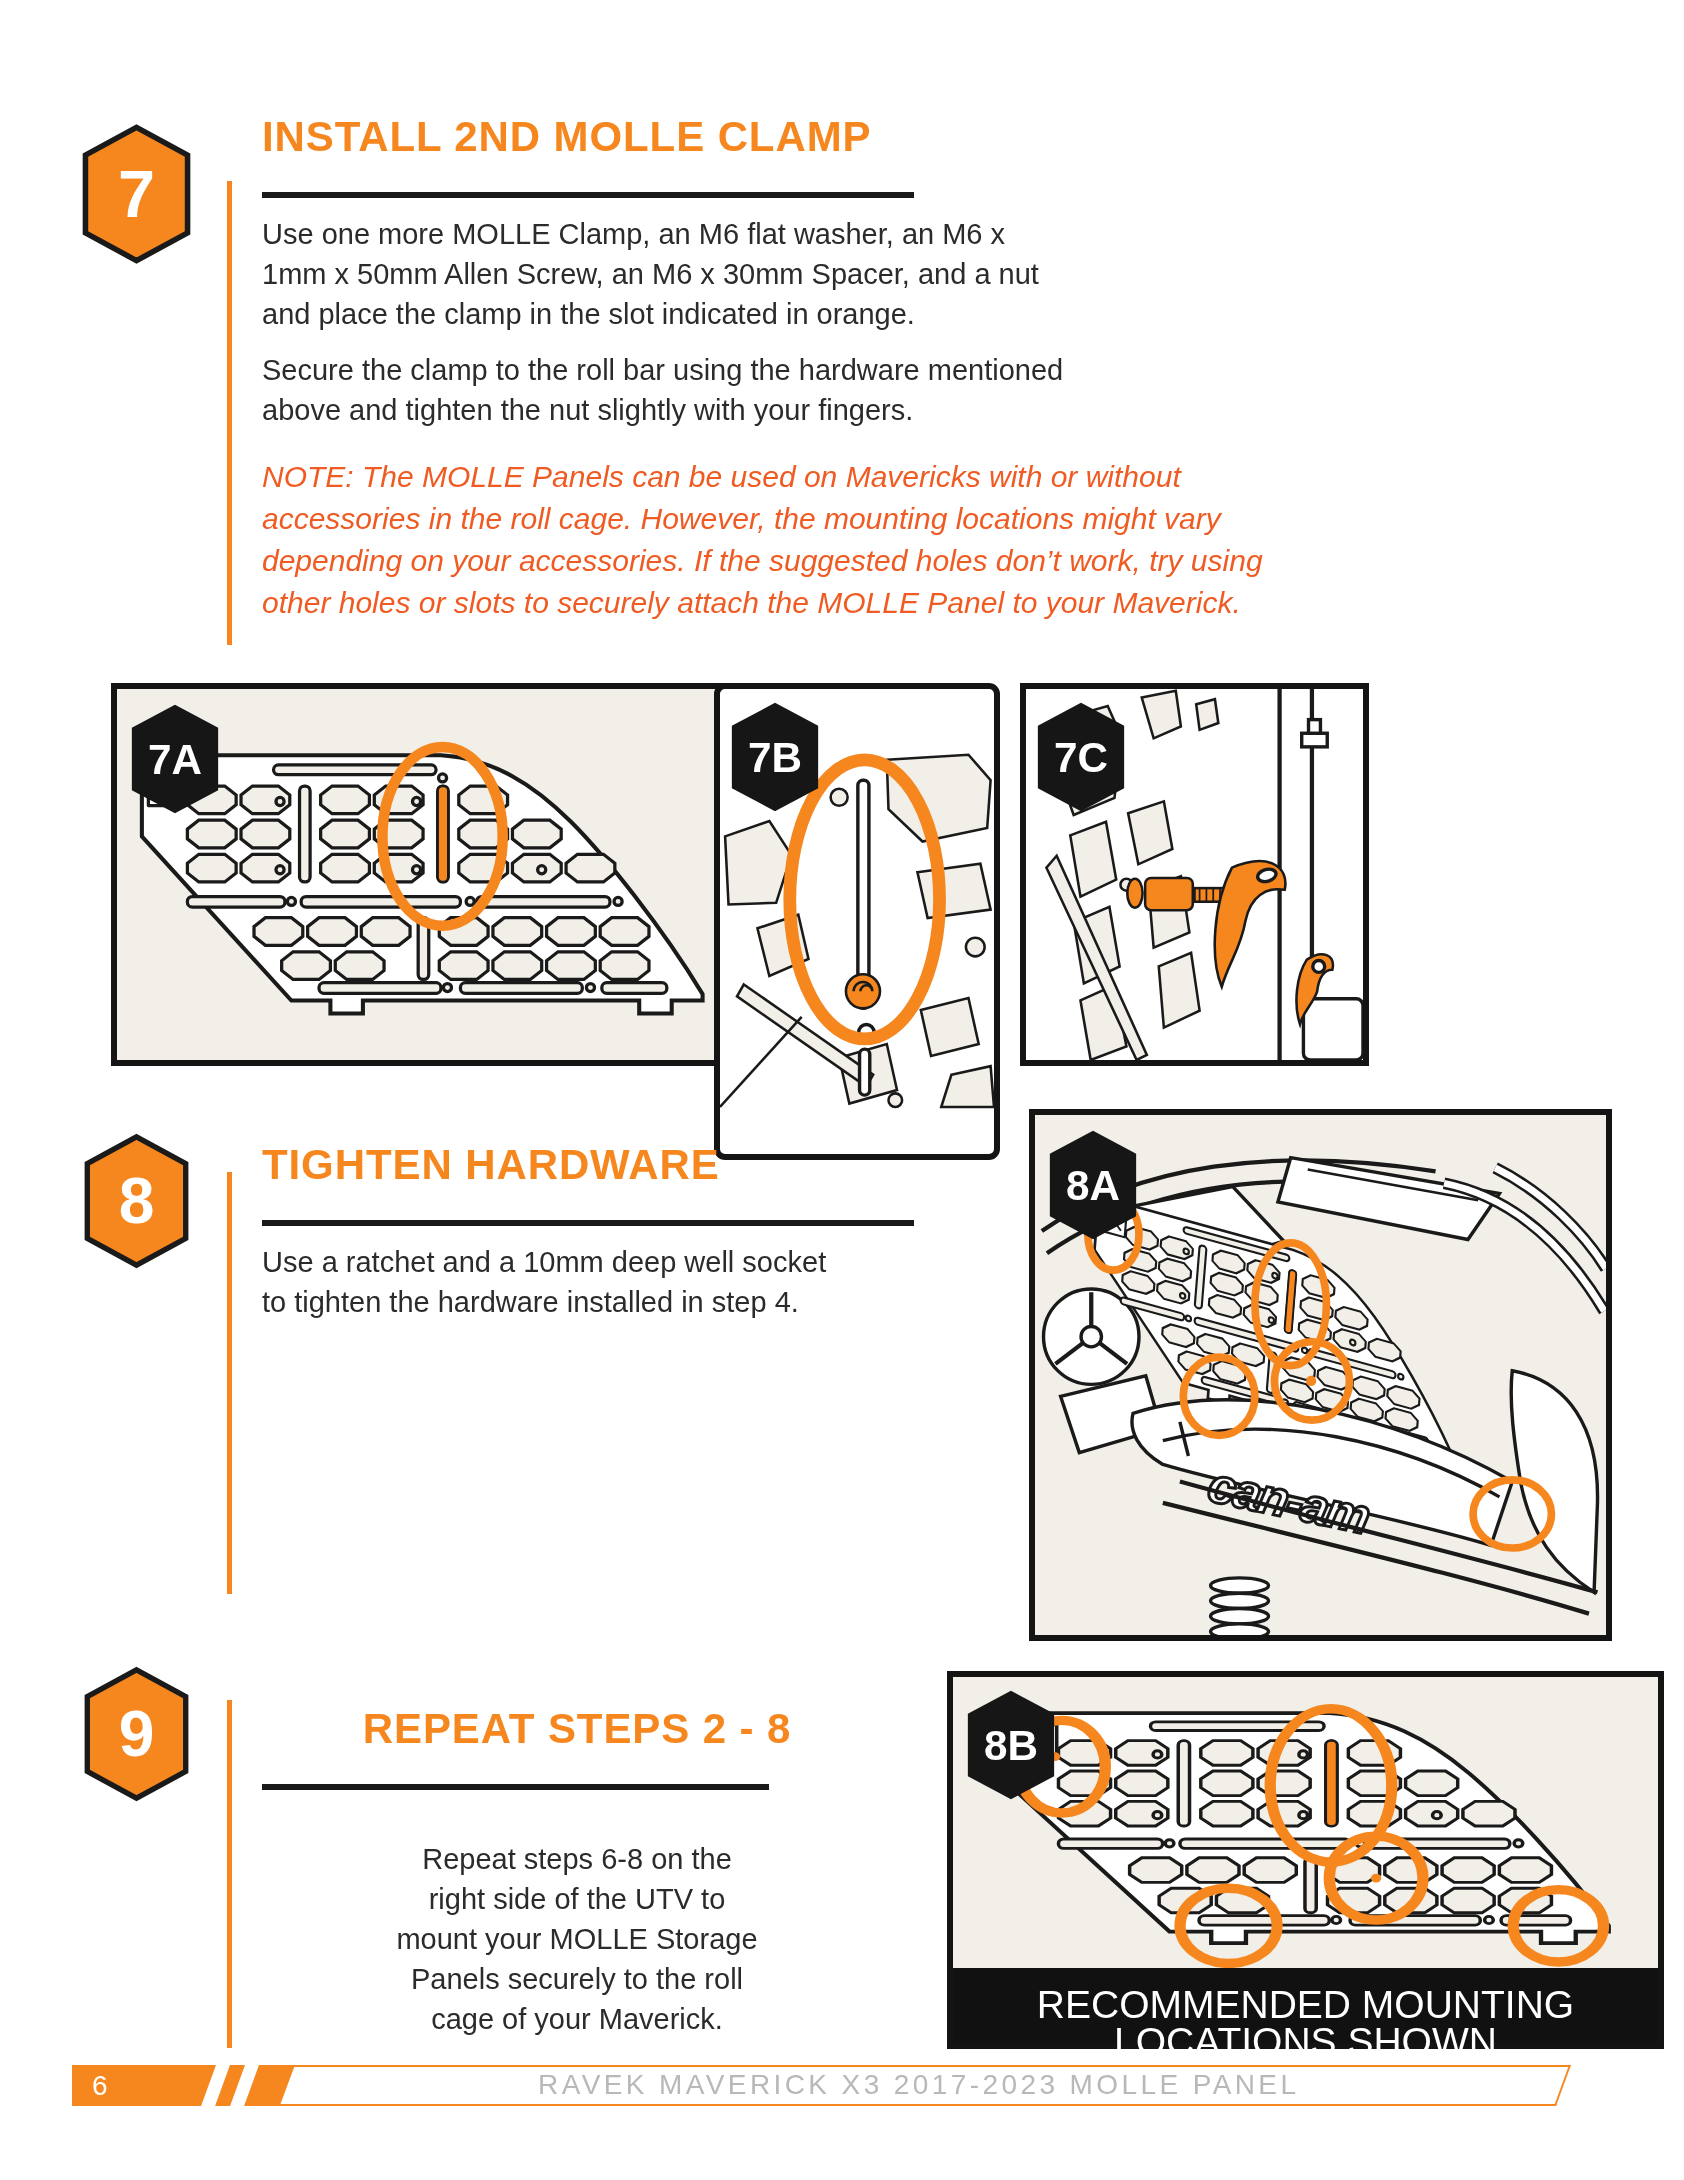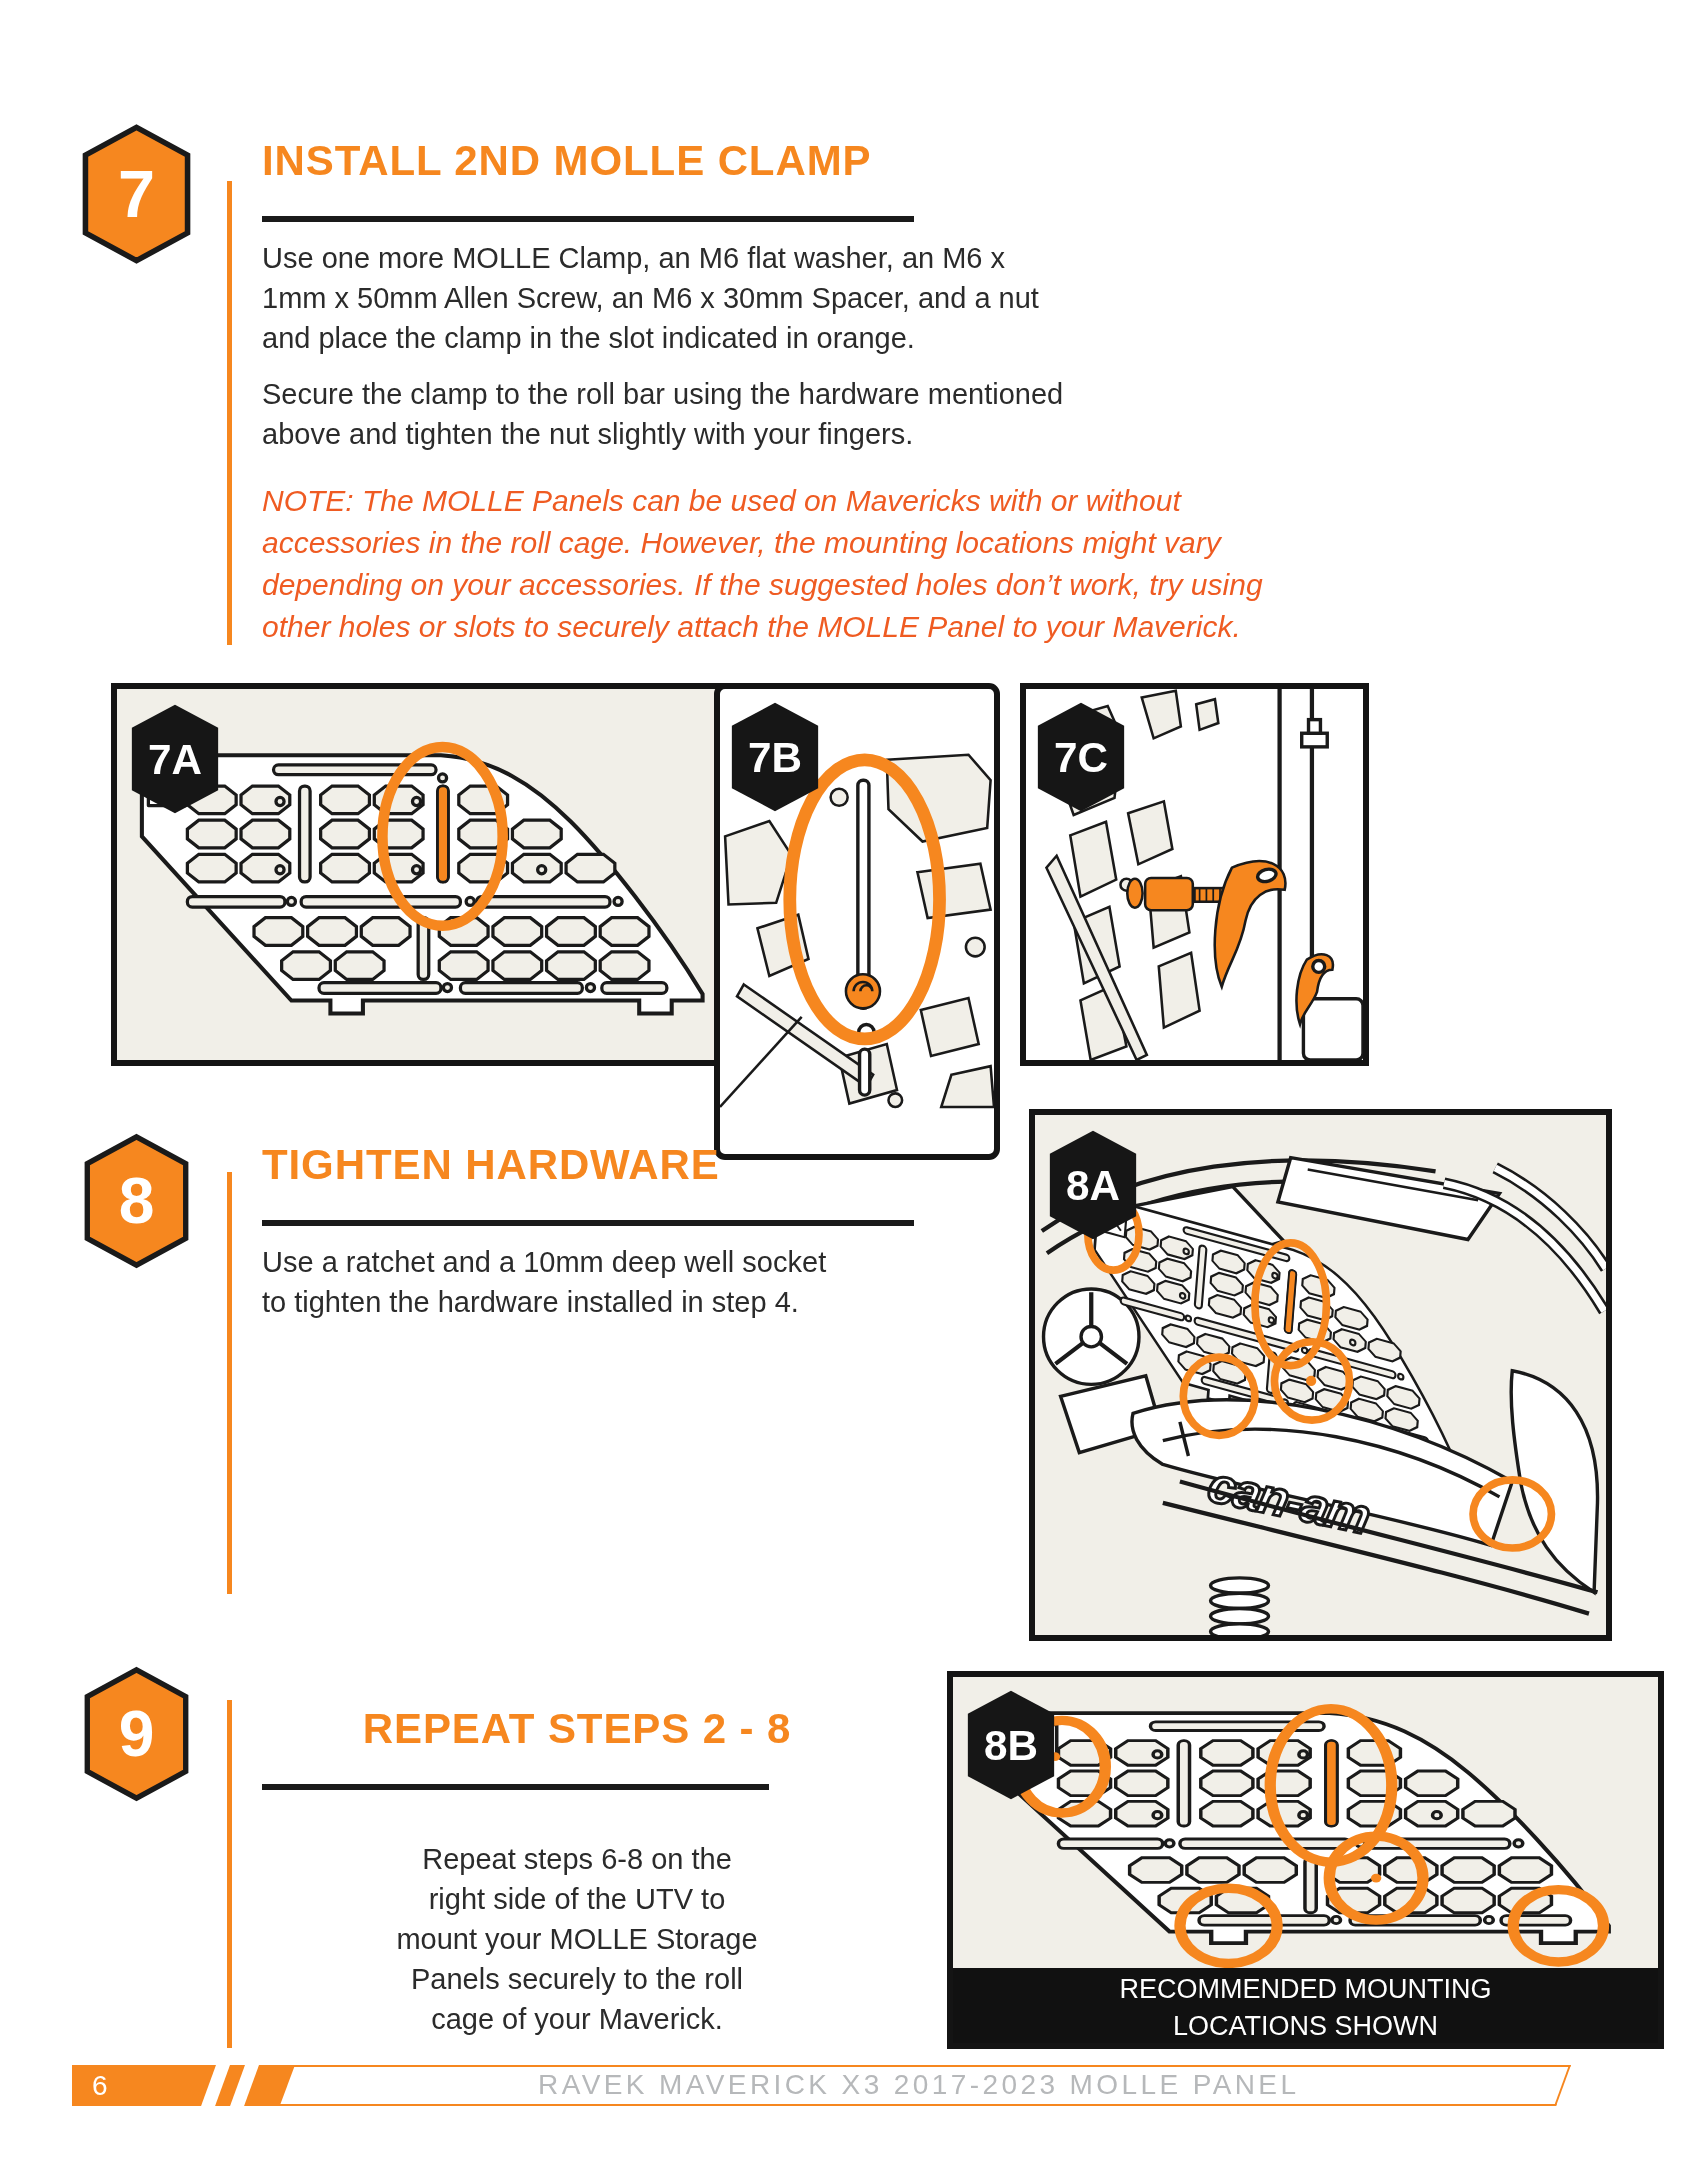--- a/index.html
+++ b/index.html
@@ -24,21 +24,21 @@
   .title-rule{height:6px;background:var(--ink);margin-top:31px;}
   .step-para{margin-top:16px;font-size:29px;line-height:40px;color:var(--body-text);white-space:pre-line;}
   .step-note{margin-top:25.6px;font-size:30px;line-height:42px;font-style:italic;color:var(--note-orange);white-space:pre-line;}
   .s9-para{margin-top:49px;}
   
   .fig{position:absolute;border:6px solid #141414;box-sizing:border-box;}
   .fig-cream{background:var(--cream);}
   .fig-white{background:#ffffff;}
   .fig svg.art{display:block;width:100%;height:100%;}
   .fig-caption{position:absolute;left:0;right:0;bottom:0;height:75px;background:var(--caption-bg);
-      color:#fff;text-align:center;white-space:pre-line;font-size:27px;line-height:37px;padding-top:3px;box-sizing:border-box;}
+      color:#fff;text-align:center;white-space:pre-line;font-size:39px;line-height:37px;padding-top:18px;box-sizing:border-box;}
   
   .pb{fill:#ffffff;stroke:var(--ink);stroke-width:5;}
   .h *,.h{fill:var(--cream);stroke:var(--ink);stroke-width:4;}
   .lg{fill:none;stroke:var(--ink);stroke-width:4;stroke-linejoin:round;}
   .hl{fill:var(--orange);stroke:var(--ink);stroke-width:3;}
   .hld{fill:var(--orange);stroke:none;}
   .ring{fill:none;stroke:var(--orange);stroke-width:13;}
   .ring2{fill:none;stroke:var(--orange);stroke-width:15;}
   .ring3{fill:none;stroke:var(--orange);stroke-width:9;}
   .crs{fill:var(--cream);stroke:var(--ink);stroke-width:3;}
@@ -128,21 +128,21 @@
     </defs>
   </svg>
 
   <div class="step-badge" style="left:81px;top:124px;">
     <svg viewBox="0 0 100 126">
         <polygon class="hexOrange" points="50,3 96,28 96,98 50,123 4,98 4,28"></polygon>
       <text class="badge-num" x="50" y="84">7</text>
       </svg>
   </div>
   <div class="vrule" style="left:227px;top:181px;height:464px;"></div>
-  <div class="abs" style="left:262px;top:136px;width:1218px;">
+  <div class="abs" style="left:262px;top:112px;width:1218px;">
     <div class="step-title">INSTALL 2ND MOLLE CLAMP</div>
     <div class="title-rule" style="width:652px;"></div>
     <div class="step-para">Use one more MOLLE Clamp, an M6 flat washer, an M6 x
 1mm x 50mm Allen Screw, an M6 x 30mm Spacer, and a nut
 and place the clamp in the slot indicated in orange.</div>
     <div class="step-para">Secure the clamp to the roll bar using the hardware mentioned
 above and tighten the nut slightly with your fingers.</div>
     <div class="step-note">NOTE: The MOLLE Panels can be used on Mavericks with or without
 accessories in the roll cage. However, the mounting locations might vary
 depending on your accessories. If the suggested holes don’t work, try using

